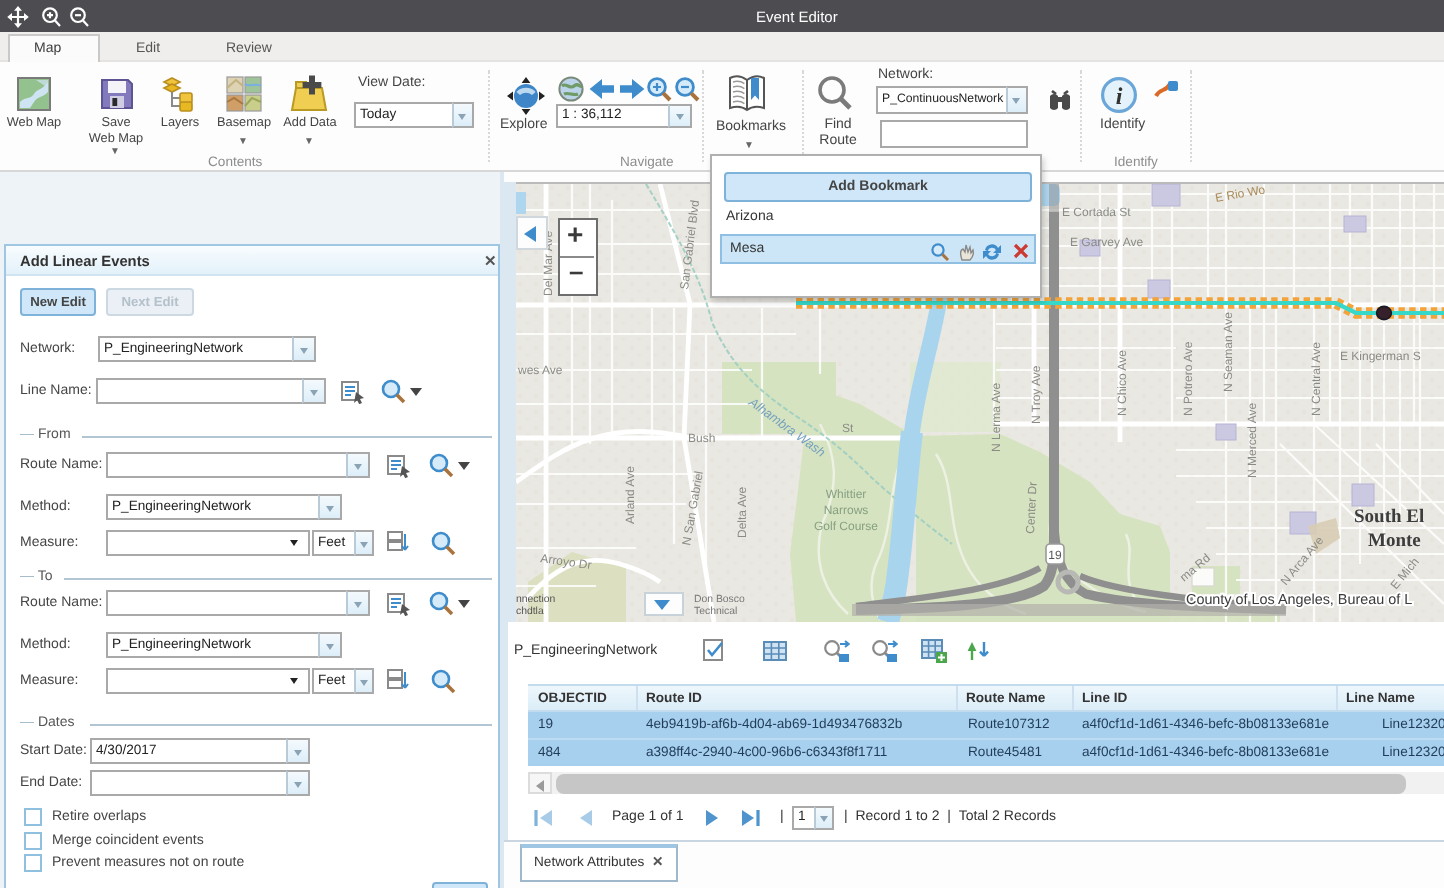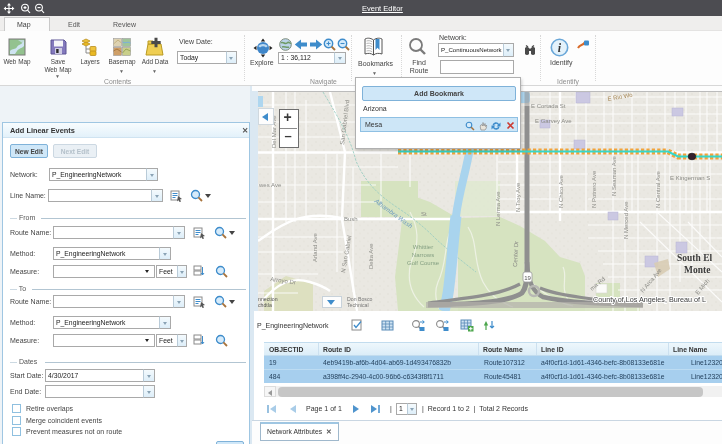--- a/index.html
+++ b/index.html
@@ -12,21 +12,21 @@
   .ddb:after{content:"";position:absolute;left:50%;top:50%;margin:-1px 0 0 -2.5px;border:2.5px solid transparent;border-top:3.5px solid #8aa3b5;}
   .vsep{position:absolute;width:0;border-left:1px dotted #d8d8d8;top:34px;height:48px;}
   .btn{position:absolute;background:#cfe7f8;border:1px solid #7fb2d9;border-radius:2px;box-sizing:border-box;color:#444;font-weight:bold;font-size:6.6px;text-align:center;}
   .chk{position:absolute;width:9px;height:9px;background:#fff;border:1px solid #8fc0e0;box-sizing:border-box;}
   .sep{position:absolute;color:#444;font-size:7px;white-space:nowrap;}
 </style>
 </head>
 <body>
 
 <div class="a" style="left:0;top:0;width:722px;height:16px;background:#4c4c51;">
-  <div class="a" style="left:362px;top:4px;color:#fff;font-size:7.5px;text-decoration:underline;">Event Editor</div>
+  <div class="a" style="left:378px;top:4px;color:#fff;font-size:7.5px;">Event Editor</div>
   <svg class="a" style="left:2px;top:2px;" width="46" height="13" viewBox="0 0 46 13">
     <g stroke="#fff" stroke-width="1.1" fill="none">
       <path d="M7 2 L7 11 M2.5 6.5 L11.5 6.5"></path>
       <path d="M7 1 l-2 2.4 h4 z M7 12 l-2 -2.4 h4 z M1.6 6.5 l2.4 -2 v4 z M12.4 6.5 l-2.4 -2 v4 z" fill="#fff" stroke="none"></path>
       <circle cx="23" cy="5.6" r="3.4"></circle>
       <path d="M25.5 8.2 L28 11"></path>
       <path d="M21.5 5.6 h3 M23 4.1 v3"></path>
       <circle cx="37" cy="5.6" r="3.4"></circle>
       <path d="M39.5 8.2 L42 11"></path>
       <path d="M35.5 5.6 h3"></path>

